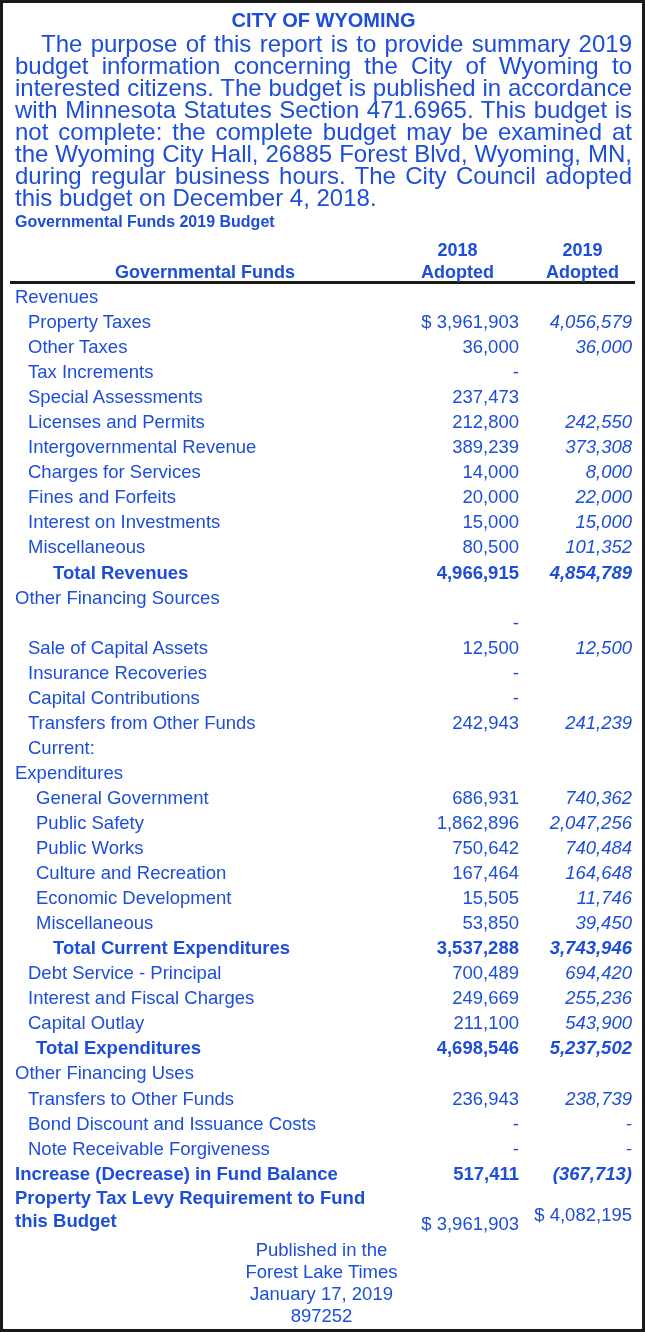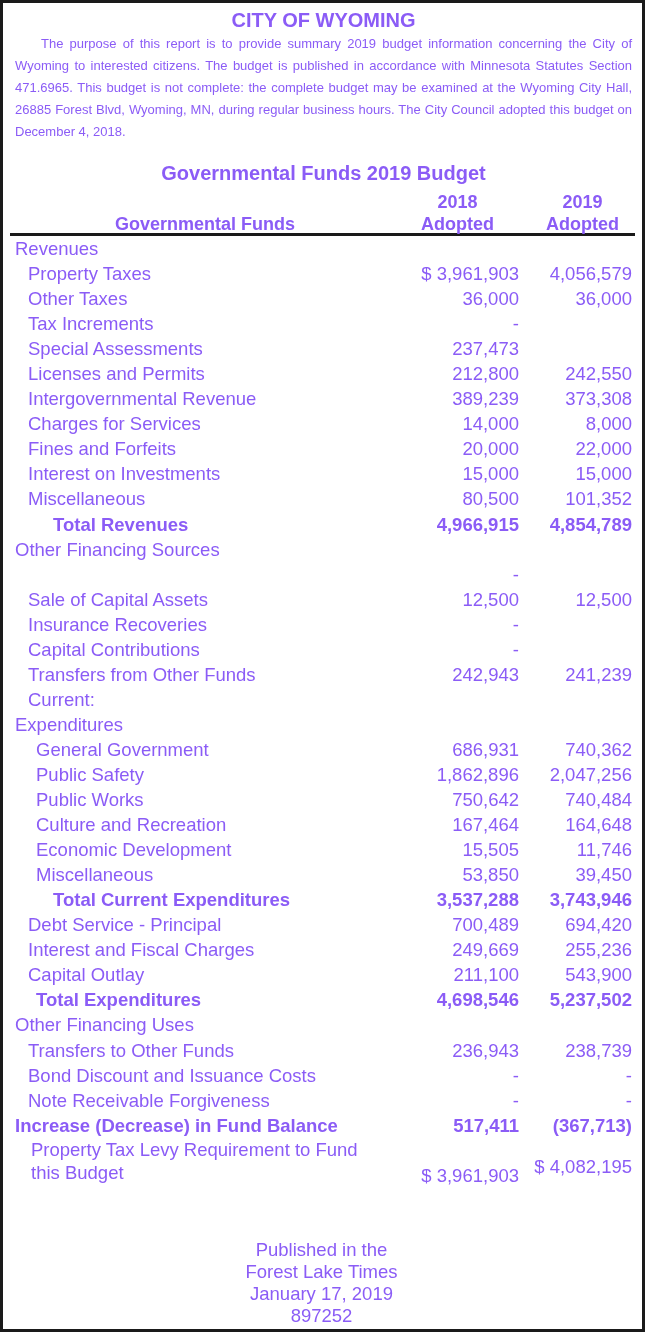--- a/index.html
+++ b/index.html
@@ -3,46 +3,46 @@
 <meta charset="utf-8">
 <style>
   html, body { margin: 0; padding: 0; background: #fff; }
   body { width: 645px; height: 1332px; overflow: hidden; }
   .page {
     position: relative;
     box-sizing: border-box;
     width: 645px; height: 1332px;
     border: 3px solid #1a1a1a;
     background: #fff;
-    color: #8b5cf6;
+    color: #1d4ed8;
     font-family: "Liberation Sans", sans-serif;
     font-size: 18.5px;
     line-height: 25px;
     padding: 6px 10px 0 12px;
   }
   .title {
     text-align: center;
     font-weight: bold;
     font-size: 20px;
     line-height: 23px;
     letter-spacing: 0;
   }
   .intro {
     text-align: justify;
     text-indent: 26px;
-    font-size: 13px;
+    font-size: 24px;
     line-height: 22px;
     margin: 1px 0 0 0;
   }
   .table-title {
-    text-align: center;
+    text-align: left;
     font-weight: bold;
-    font-size: 20px;
+    font-size: 16px;
     line-height: 23px;
-    margin-top: 19px;
+    margin-top: 1px;
   }
   .hdr {
     position: relative;
     height: 48px;
     margin-left: -5px;
     margin-right: -3px;
     border-bottom: 3px solid #1a1a1a;
     font-weight: bold;
     font-size: 18px;
   }
@@ -51,32 +51,32 @@
   .hdr .c-2019 { position: absolute; left: 520px; width: 105px; bottom: -2px; text-align: center; line-height: 22px; }
   .rows { margin-top: 0; }
   .row {
     position: relative;
     height: 25.05px;
     line-height: 25px;
     white-space: nowrap;
   }
   .row .lbl { position: absolute; left: 0; }
   .row .v1 { position: absolute; right: 113px; text-align: right; }
-  .row .v2 { position: absolute; right: 0; text-align: right; }
+  .row .v2 { position: absolute; right: 0; text-align: right; font-style: italic; }
   .row.section .lbl { font-weight: normal; }
   .row.item .lbl { left: 13px; }
   .row.sub .lbl { left: 21px; }
   .row.total .lbl { left: 38px; font-weight: bold; }
   .row.total2 .lbl { left: 21px; font-weight: bold; }
   .row.total .v1, .row.total .v2,
   .row.total2 .v1, .row.total2 .v2,
   .row.bold .v1, .row.bold .v2 { font-weight: bold; }
   .row.bold .lbl { font-weight: bold; }
   .levy { position: relative; height: 50px; }
-  .levy .lbl { position: absolute; left: 16px; top: 0; font-weight: normal; line-height: 23px; white-space: nowrap; }
+  .levy .lbl { position: absolute; left: 0; top: 0; font-weight: bold; line-height: 23px; white-space: nowrap; }
   .levy .v1 { position: absolute; right: 113px; bottom: 0; line-height: 25px; }
   .levy .v2 { position: absolute; right: 0; bottom: 9px; line-height: 25px; }
   .footer {
     position: absolute;
     left: 0; width: 645px;
     top: 1236px;
     text-align: center;
   }
   .footer div { line-height: 22px; font-size: 18.5px; margin-left: -8px; }
 </style>

